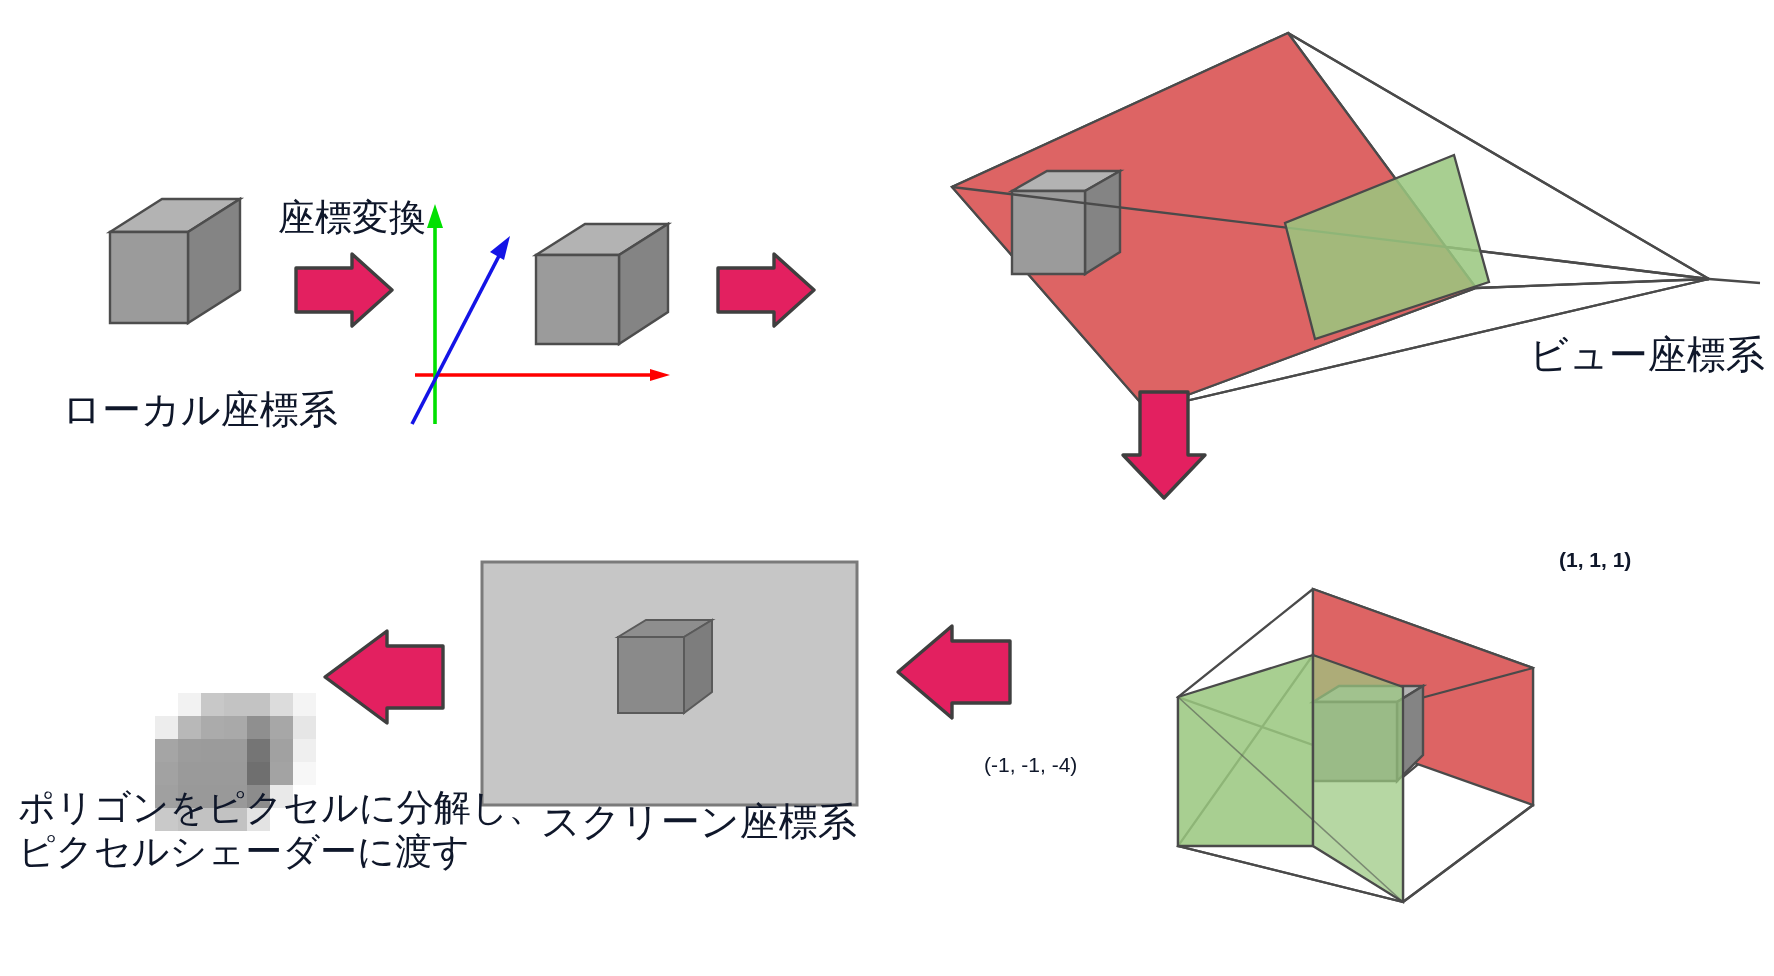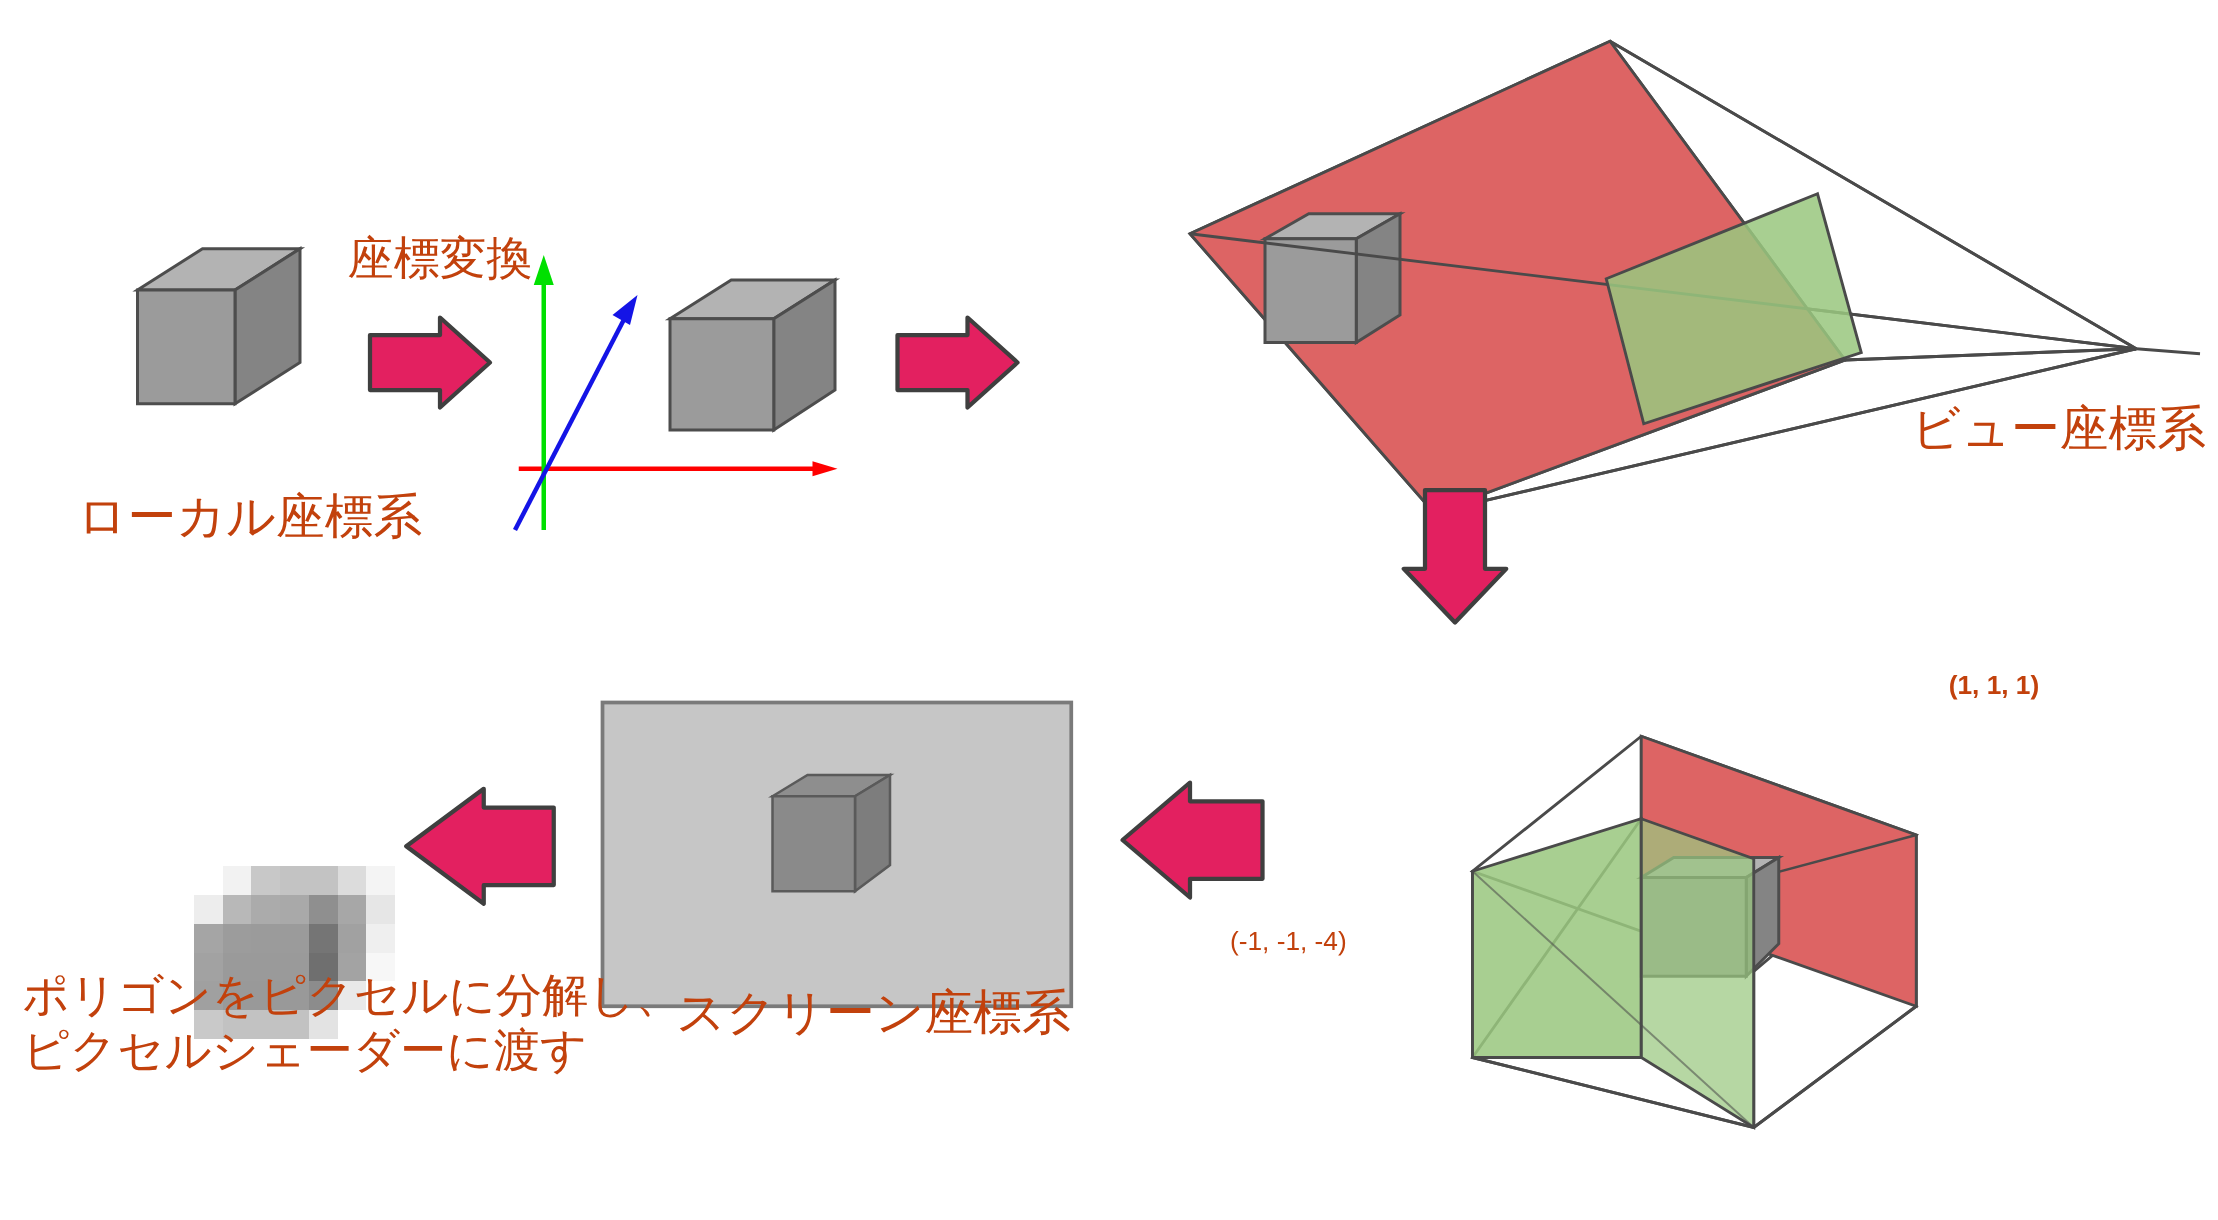--- a/index.html
+++ b/index.html
@@ -23,28 +23,29 @@
   }
   .svg-layer {
     position: absolute;
     left: 0; top: 0;
     width: 1774px;
     height: 976px;
   }
   .label {
     position: absolute;
     white-space: pre;
-    color: #c2410c;
+    color: #0f172a;
     line-height: 1.18;
+    margin-top: 11px;
   }
   .label-jp-lg { font-size: 39px; }
   .label-jp-md { font-size: 37px; }
   .label-small { font-size: 21px; }
   .label-ndc { font-size: 35px; }
-  .l-local      { left: 62px;   top: 391px; }
+  .l-local      { left: 62px;   top: 376px; }
   .l-transform  { left: 278px;  top: 185px; }
   .l-world      { left: 457px;  top: 395px; }
   .l-view       { left: 1529px; top: 321px; }
   .l-ndc        { left: 1191px; top: 800px; }
   .l-screen     { left: 541px;  top: 788px; }
   .l-raster     { left: 18px;   top: 775px; font-size: 37px; }
   .l-max        { left: 1559px; top: 537px; font-weight: bold; }
   .l-min        { left: 984px;  top: 742px; }
 </style>
 </head>

